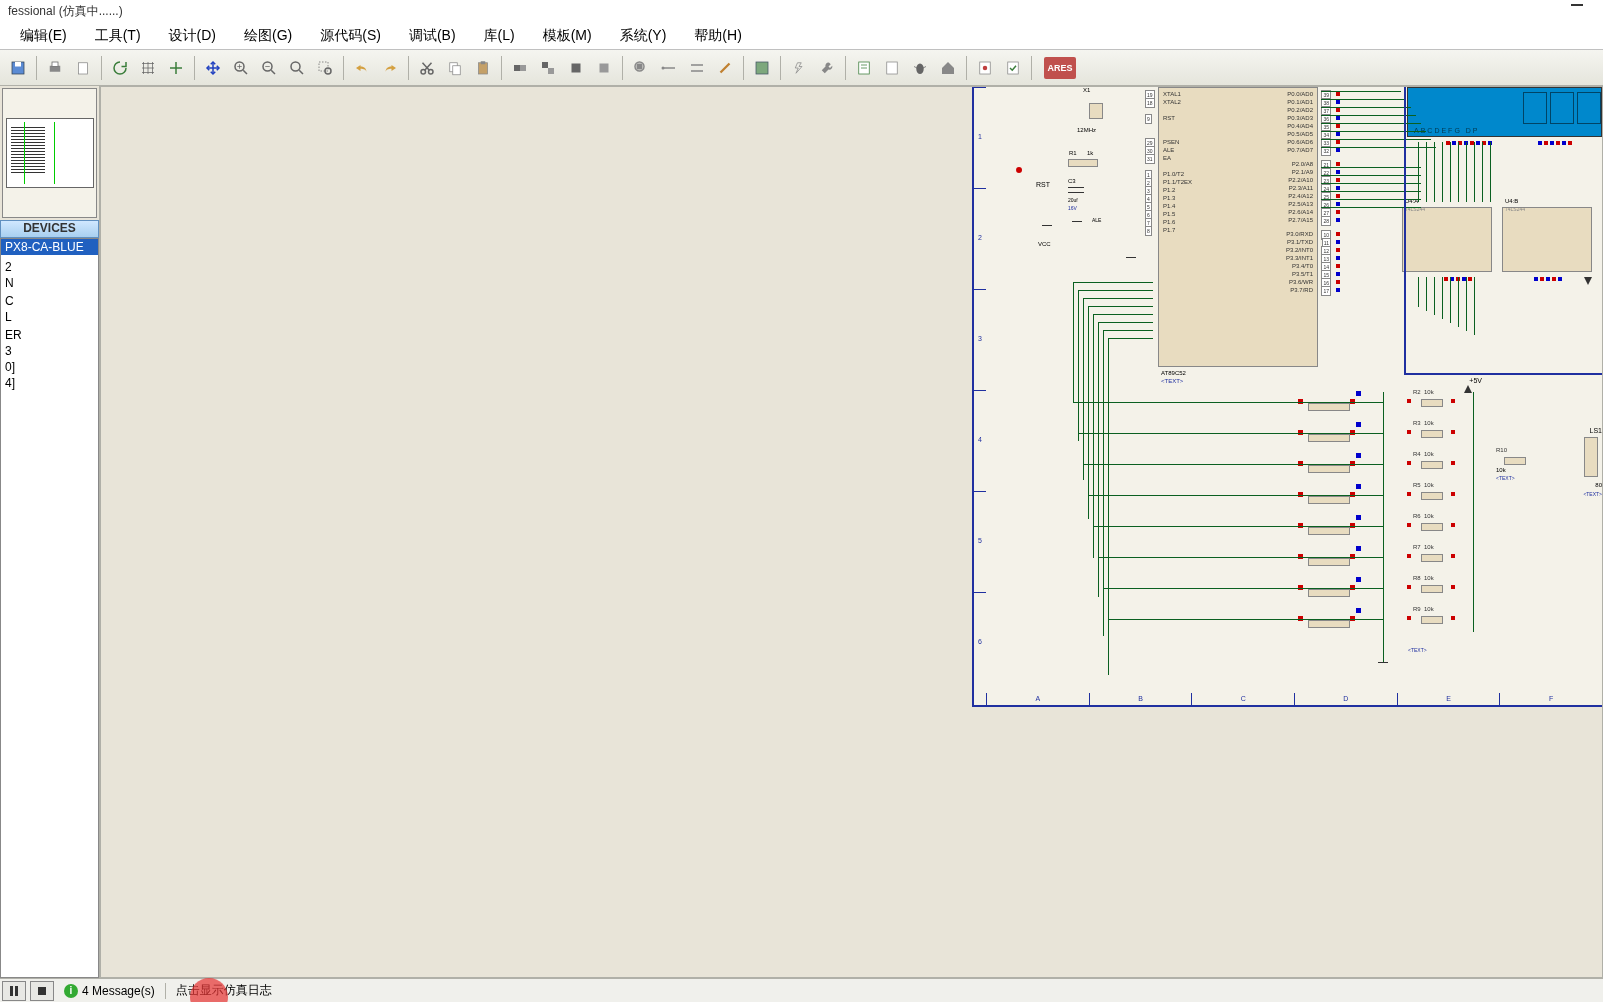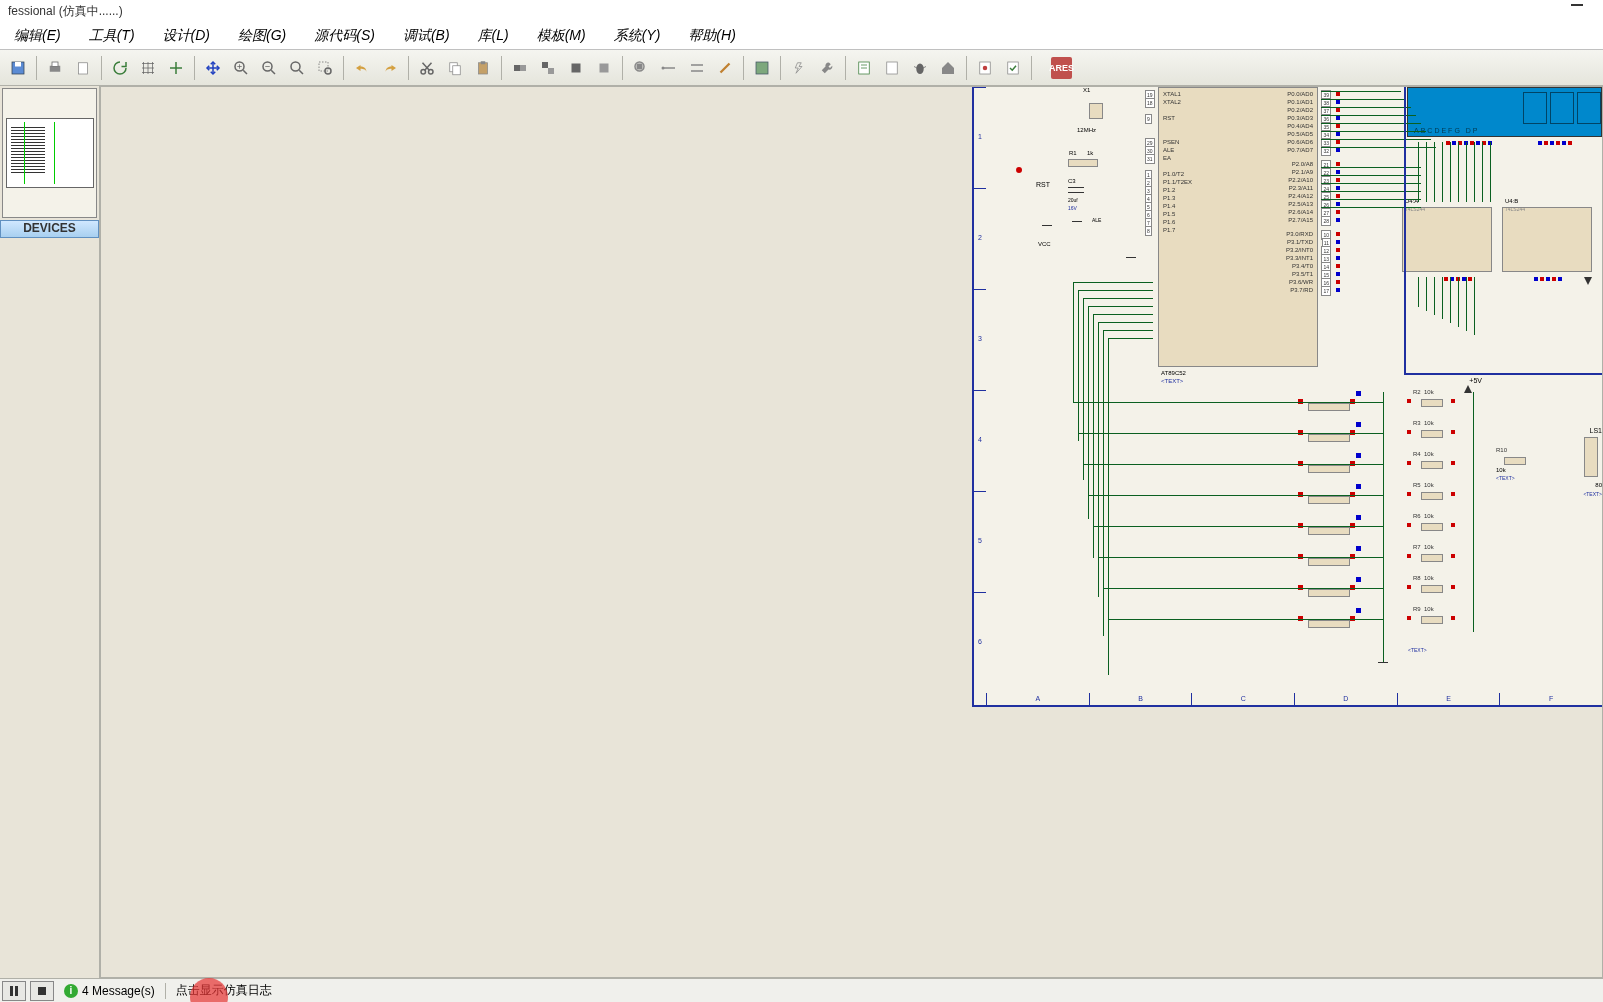--- a/index.html
+++ b/index.html
@@ -1,28 +1,28 @@
 <!DOCTYPE html>
 <html><head>
 <meta charset="utf-8">
 <style>
 * { margin: 0; padding: 0; box-sizing: border-box; font-family: "Microsoft YaHei", sans-serif; }
 body { width: 1603px; height: 1002px; background: #e8e4d8; overflow: hidden; position: relative; }
 
 .titlebar { height: 22px; background: #fff; display: flex; align-items: center; padding: 0 8px; font-size: 12px; color: #333; position: relative; }
 .titlebar .min { position: absolute; right: 20px; top: 4px; width: 12px; height: 2px; background: #333; }
 
-.menubar { height: 28px; background: #fff; display: flex; align-items: center; padding: 0 0; font-size: 14px; border-bottom: 1px solid #c0c0c0; font-style: italic; }
+.menubar { height: 28px; background: #fff; display: flex; align-items: center; padding: 0 6px; font-size: 14px; border-bottom: 1px solid #c0c0c0; }
 .menubar .menu-item { padding: 4px 14px; cursor: pointer; }
 
 .toolbar { height: 36px; background: linear-gradient(#f5f5f0, #e5e5dc); border-bottom: 1px solid #b0b0a8; display: flex; align-items: center; padding: 0 4px; }
 .tool-btn { width: 26px; height: 26px; display: flex; align-items: center; justify-content: center; cursor: pointer; border: 1px solid transparent; border-radius: 2px; margin: 0 1px; }
 .tool-sep { width: 1px; height: 24px; background: #b0b0a8; margin: 0 4px; }
 .tool-btn svg { width: 18px; height: 18px; }
-.ares-btn { width: 21px; height: 22px; background: #c0504d; color: #fff; display: flex; align-items: center; justify-content: center; font-size: 9px; font-weight: bold; border-radius: 2px; margin-left: 15px; }
+.ares-btn { width: 32px; height: 22px; background: #c0504d; color: #fff; display: flex; align-items: center; justify-content: center; font-size: 9px; font-weight: bold; border-radius: 2px; margin-left: 8px; }
 
 .workspace { position: absolute; top: 86px; left: 0; right: 0; bottom: 24px; display: flex; }
 
 .left-panel { width: 100px; background: #e8e4d8; border-right: 1px solid #b0b0a8; display: flex; flex-direction: column; }
 .overview { height: 130px; background: #f4f2e9; border: 1px solid #888; margin: 2px; display: flex; align-items: center; justify-content: center; position: relative; }
 .overview-thumb { width: 88px; height: 70px; background: #fff; border: 1px solid #666; position: relative; }
 .overview-thumb::before { content:""; position:absolute; left:5%; top:10%; width:40%; height:70%; background:repeating-linear-gradient(0deg,#333 0 1px,transparent 1px 3px); }
 .overview-thumb::after { content:""; position:absolute; left:20%; top:5%; width:1px; height:90%; background:#0c0; box-shadow: 30px 0 0 #0c0; }
 
 .dev-header { height: 18px; background: linear-gradient(#d0e8ff,#a8d0f0); border: 1px solid #6090c0; font-size: 12px; text-align: center; font-weight: bold; color: #333; }
@@ -322,20 +322,35 @@
   <div class="ares-btn">ARES</div>
 </div>
 
 <div class="workspace">
 
   <div class="left-panel">
     <div class="overview">
       <div class="overview-thumb"></div>
     </div>
     <div class="dev-header">DEVICES</div>
+    <div class="dev-list">
+      <div class="dev-item sel">PX8-CA-BLUE</div>
+      <div class="dev-item"></div>
+      <div class="dev-item"></div>
+      <div class="dev-item">2</div>
+      <div class="dev-item">N</div>
+      <div class="dev-item"></div>
+      <div class="dev-item">C</div>
+      <div class="dev-item">L</div>
+      <div class="dev-item"></div>
+      <div class="dev-item">ER</div>
+      <div class="dev-item">3</div>
+      <div class="dev-item">0]</div>
+      <div class="dev-item">4]</div>
+    </div>
   </div>
 
   <div class="canvas-area">
     <div class="schematic">
       <div class="ruler-v">
         <div>1</div>
         <div>2</div>
         <div>3</div>
         <div>4</div>
         <div>5</div>

